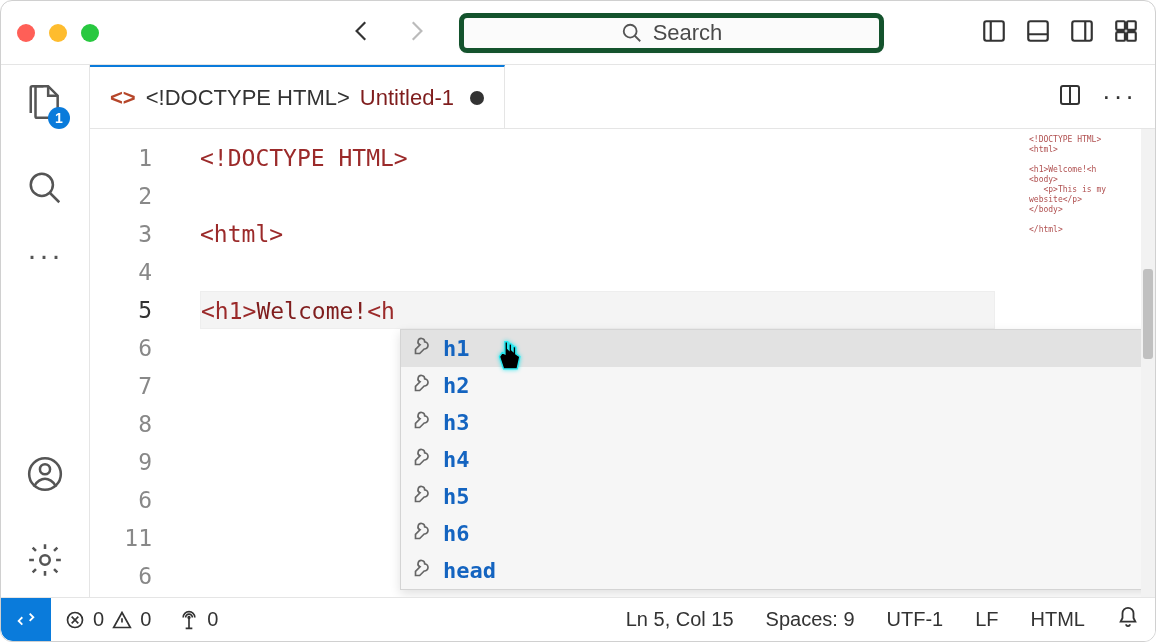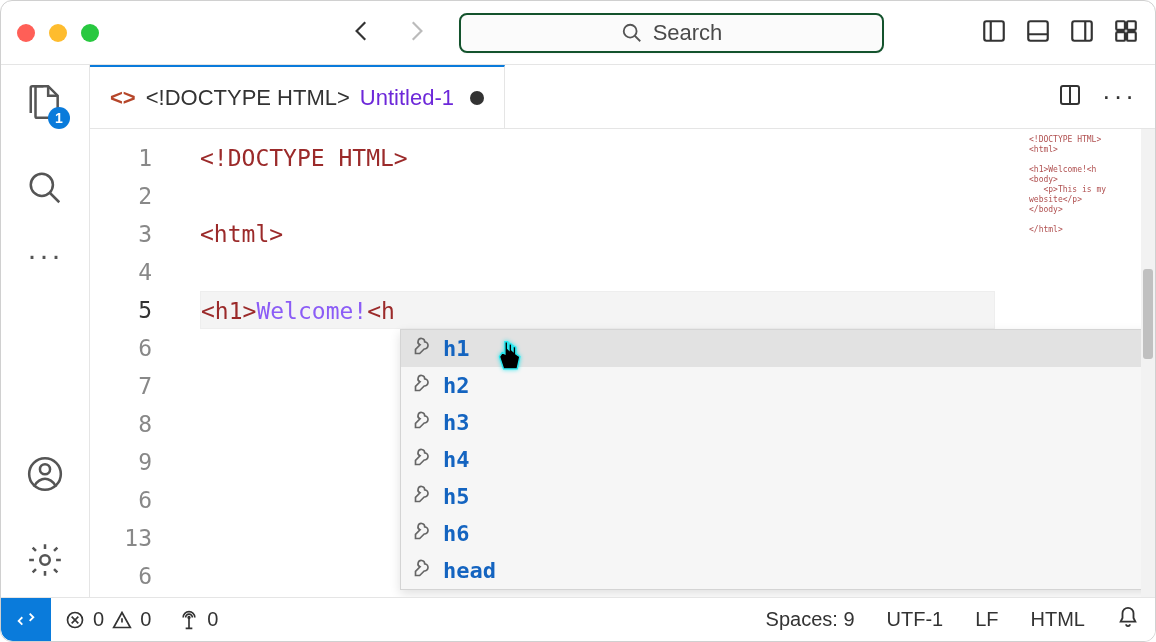--- a/index.html
+++ b/index.html
@@ -6,21 +6,21 @@
   html, body { width: 1156px; height: 642px; overflow: hidden; font-family: -apple-system, "Segoe UI", sans-serif; }
   body { background: #fff; border-radius: 12px; border: 1px solid #d0d0d0; display: flex; flex-direction: column; }
 
   
   .titlebar { height: 64px; display: flex; align-items: center; padding: 0 16px; gap: 10px; border-bottom: 1px solid #e5e5e5; }
   .traffic { display: flex; gap: 14px; margin-right: 240px; }
   .dot { width: 18px; height: 18px; border-radius: 50%; }
   .red { background: #ff5f57; } .yellow { background: #febc2e; } .green { background: #28c840; }
   .nav-arrows { display: flex; gap: 28px; margin-right: 20px; }
   .nav-arrows svg { width: 26px; height: 26px; }
-  .searchbox { flex: 0 0 425px; height: 40px; border: 2px solid #14532d; border-radius: 8px; background: #fbfbfb; display: flex; align-items: center; justify-content: center; gap: 10px; color: #4a4a4a; font-size: 22px; box-shadow: 0 1px 2px rgba(0,0,0,.04);}
+  .searchbox { flex: 0 0 425px; height: 40px; border: 5px solid #14532d; border-radius: 8px; background: #fbfbfb; display: flex; align-items: center; justify-content: center; gap: 10px; color: #4a4a4a; font-size: 22px; box-shadow: 0 1px 2px rgba(0,0,0,.04);}
   .searchbox svg { width: 22px; height: 22px; stroke: #555; }
   .spacer { flex: 1; }
   .layout-icons { display: flex; gap: 18px; color:#333; }
   .layout-icons svg { width: 26px; height: 26px; }
 
   
   .mainrow { flex: 1; display: flex; min-height: 0; }
 
   .activitybar { width: 88px; display: flex; flex-direction: column; align-items: center; padding-top: 18px; gap: 44px; color: #555; }
   .activitybar .ab-item { position: relative; }
@@ -29,36 +29,36 @@
   .ab-gap { flex: 1; }
   .ellips { font-size: 30px; letter-spacing: 2px; color: #555; line-height: 0; }
 
   .editorcol { flex: 1; display: flex; flex-direction: column; min-width: 0; border-left: 1px solid #e5e5e5; position: relative; }
 
   
   .tabrow { height: 64px; display: flex; align-items: stretch; border-bottom: 1px solid #e5e5e5; }
   .tab { display: flex; align-items: center; gap: 10px; padding: 0 20px; border-top: 2px solid #0a7bdb; border-right: 1px solid #e5e5e5; background: #fff; font-size: 22px; }
   .tab .lang { color: #b6462a; font-weight: 600; }
   .tab .title1 { color: #333; }
-  .tab .title2 { color: #6d28d9; }
+  .tab .title2 { color: #7f1d1d; }
   .tab .mod-dot { width: 14px; height: 14px; background: #333; border-radius: 50%; margin-left: 6px; }
   .tabrow .tabspacer { flex: 1; }
   .tab-actions { display: flex; align-items: center; padding: 0 18px; gap: 20px; color: #333; }
   .tab-actions svg { width: 24px; height: 24px; }
   .tab-actions .dots { font-size: 26px; letter-spacing: 3px; }
 
   
   .editor { flex: 1; display: flex; font-family: Menlo, Consolas, monospace; font-size: 23px; line-height: 38px; position: relative; overflow: hidden; }
   .gutter { width: 80px; text-align: right; color: #888; padding: 10px 18px 0 0; }
   .gutter .current { color: #333; font-weight: 500; }
   .code { flex: 1; padding: 10px 0 0 30px; position: relative; }
   .code-line { height: 38px; white-space: pre; }
   .cl-highlight { background: #f4f4f4; margin-right: 160px; border: 1px solid #eee;}
   .tk-tag { color: #9b2a2a; }
-  .tk-plain { color: #8b5cf6; }
+  .tk-plain { color: #7f1d1d; }
 
   
   .minimap { position: absolute; top: 0; right: 12px; width: 120px; font-family: monospace; font-size: 8px; line-height: 10px; color: #b05050; padding: 6px; }
   .rscroll { position:absolute; right:0; top:0; width:14px; height:100%; background:#f2f2f2;}
   .rscroll .thumb{position:absolute; right:2px; top:140px; width:10px; height:90px; background:#c0c0c0; border-radius:3px;}
 
   
   .suggest { position: absolute; left: 230px; top: 200px; width: 860px; background: #f6f6f6; border: 1px solid #d4d4d4; box-shadow: 0 4px 10px rgba(0,0,0,.12); font-family: Menlo, Consolas, monospace; font-size: 22px; }
   .suggest .row { display: flex; align-items: center; height: 37px; padding: 0 12px; gap: 10px; color: #333; }
   .suggest .row.sel { background: #e2e2e2; }
@@ -187,21 +187,21 @@
         <div>1</div>
         <div>2</div>
         <div>3</div>
         <div>4</div>
         <div class="current">5</div>
         <div>6</div>
         <div>7</div>
         <div>8</div>
         <div>9</div>
         <div>6</div>
-        <div>13</div>
+        <div>11</div>
         <div>6</div>
       </div>
       <div class="code">
         <div class="code-line"><span class="tk-tag">&lt;!DOCTYPE HTML&gt;</span></div>
         <div class="code-line"></div>
         <div class="code-line"><span class="tk-tag">&lt;html&gt;</span></div>
         <div class="code-line"></div>
         <div class="code-line cl-highlight"><span class="tk-tag">&lt;h1&gt;</span><span class="tk-plain">Welcome!</span><span class="tk-tag">&lt;h</span></div>
         <div class="code-line"></div>
         <div class="code-line"></div>
@@ -305,20 +305,21 @@
   <div class="sb-group">
     <svg viewBox="0 0 24 24" fill="none" stroke-width="2">
         <path d="M5 9a7 7 0 0 1 14 0"></path>
         <path d="M8 9a4 4 0 0 1 8 0"></path>
         <circle cx="12" cy="9" r="1"></circle>
         <path d="M12 10v12M8 22h8"></path>
       </svg>
     <span>0</span>
   </div>
   <div class="sb-gap"></div>
+  <div class="sb-item">Ln 5, Col 15</div>
   <div class="sb-item">Spaces: 9</div>
   <div class="sb-item">UTF-1</div>
   <div class="sb-item">LF</div>
   <div class="sb-item">HTML</div>
   <div class="sb-item">
     <svg width="22" height="22" viewBox="0 0 24 24" fill="none" stroke="#333" stroke-width="2">
         <path d="M6 8a6 6 0 1 1 12 0v5l2 4H4l2-4z"></path>
         <path d="M10 20a2 2 0 0 0 4 0"></path>
       </svg>
   </div>

